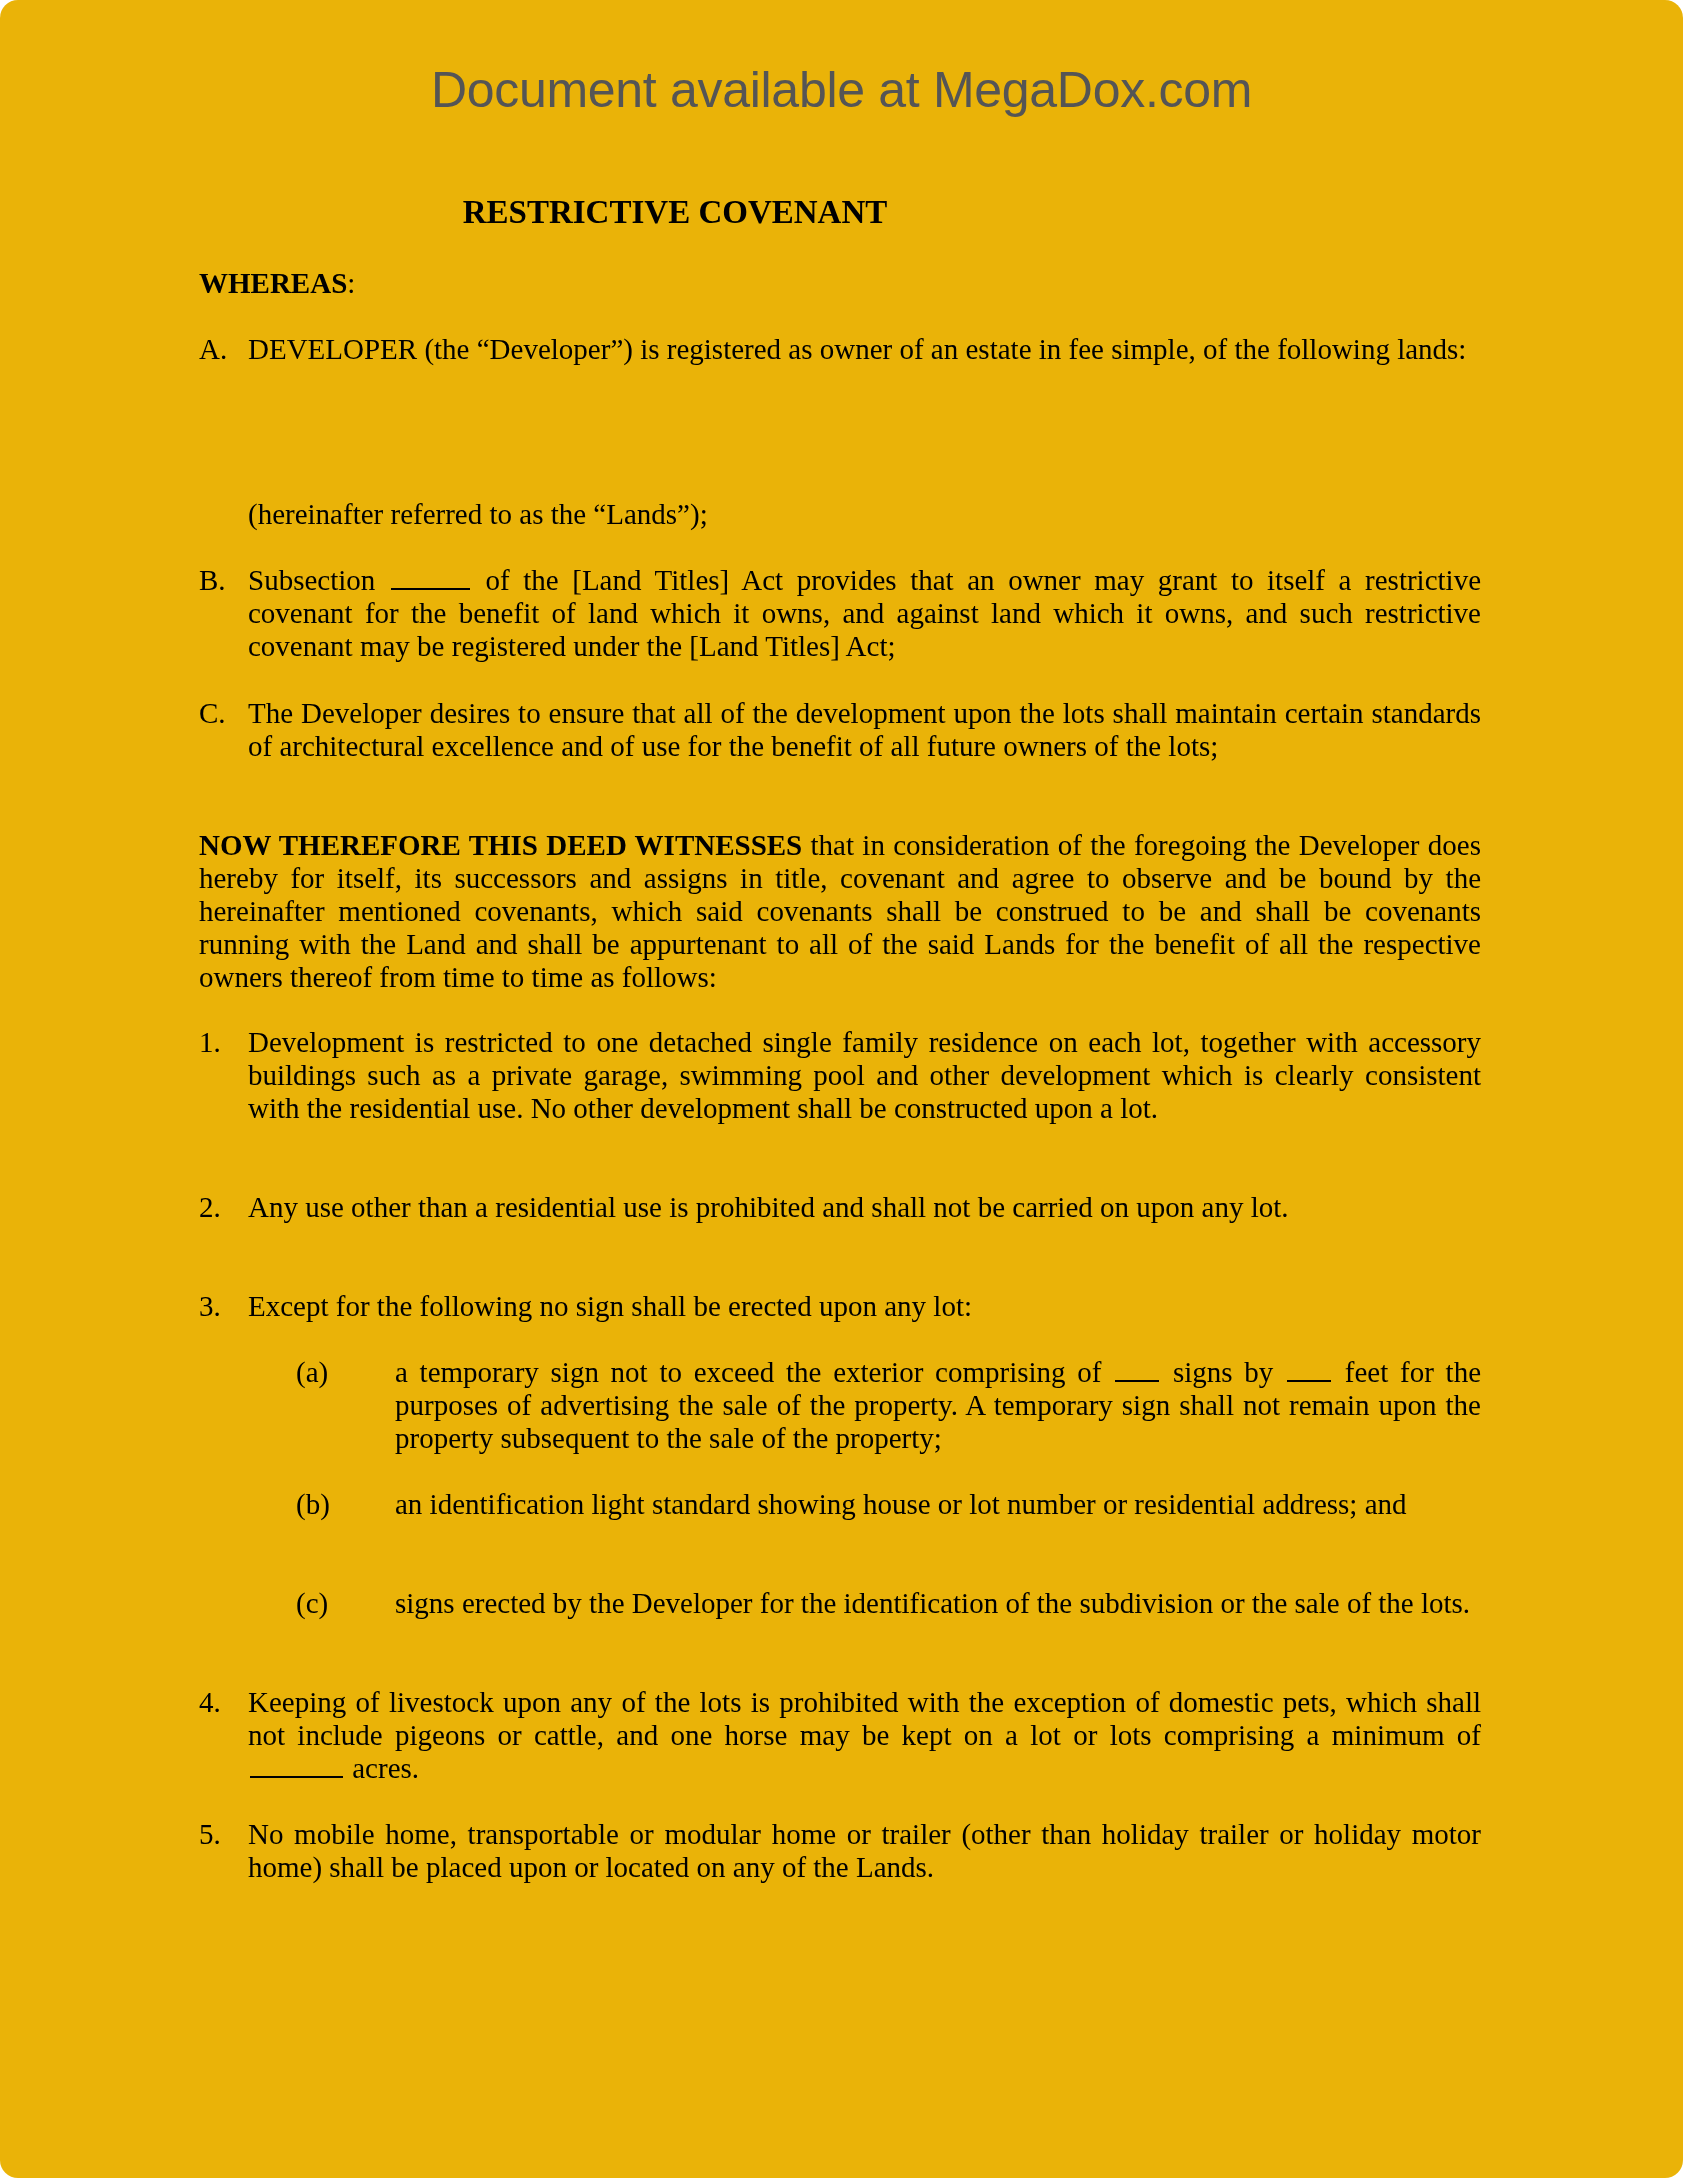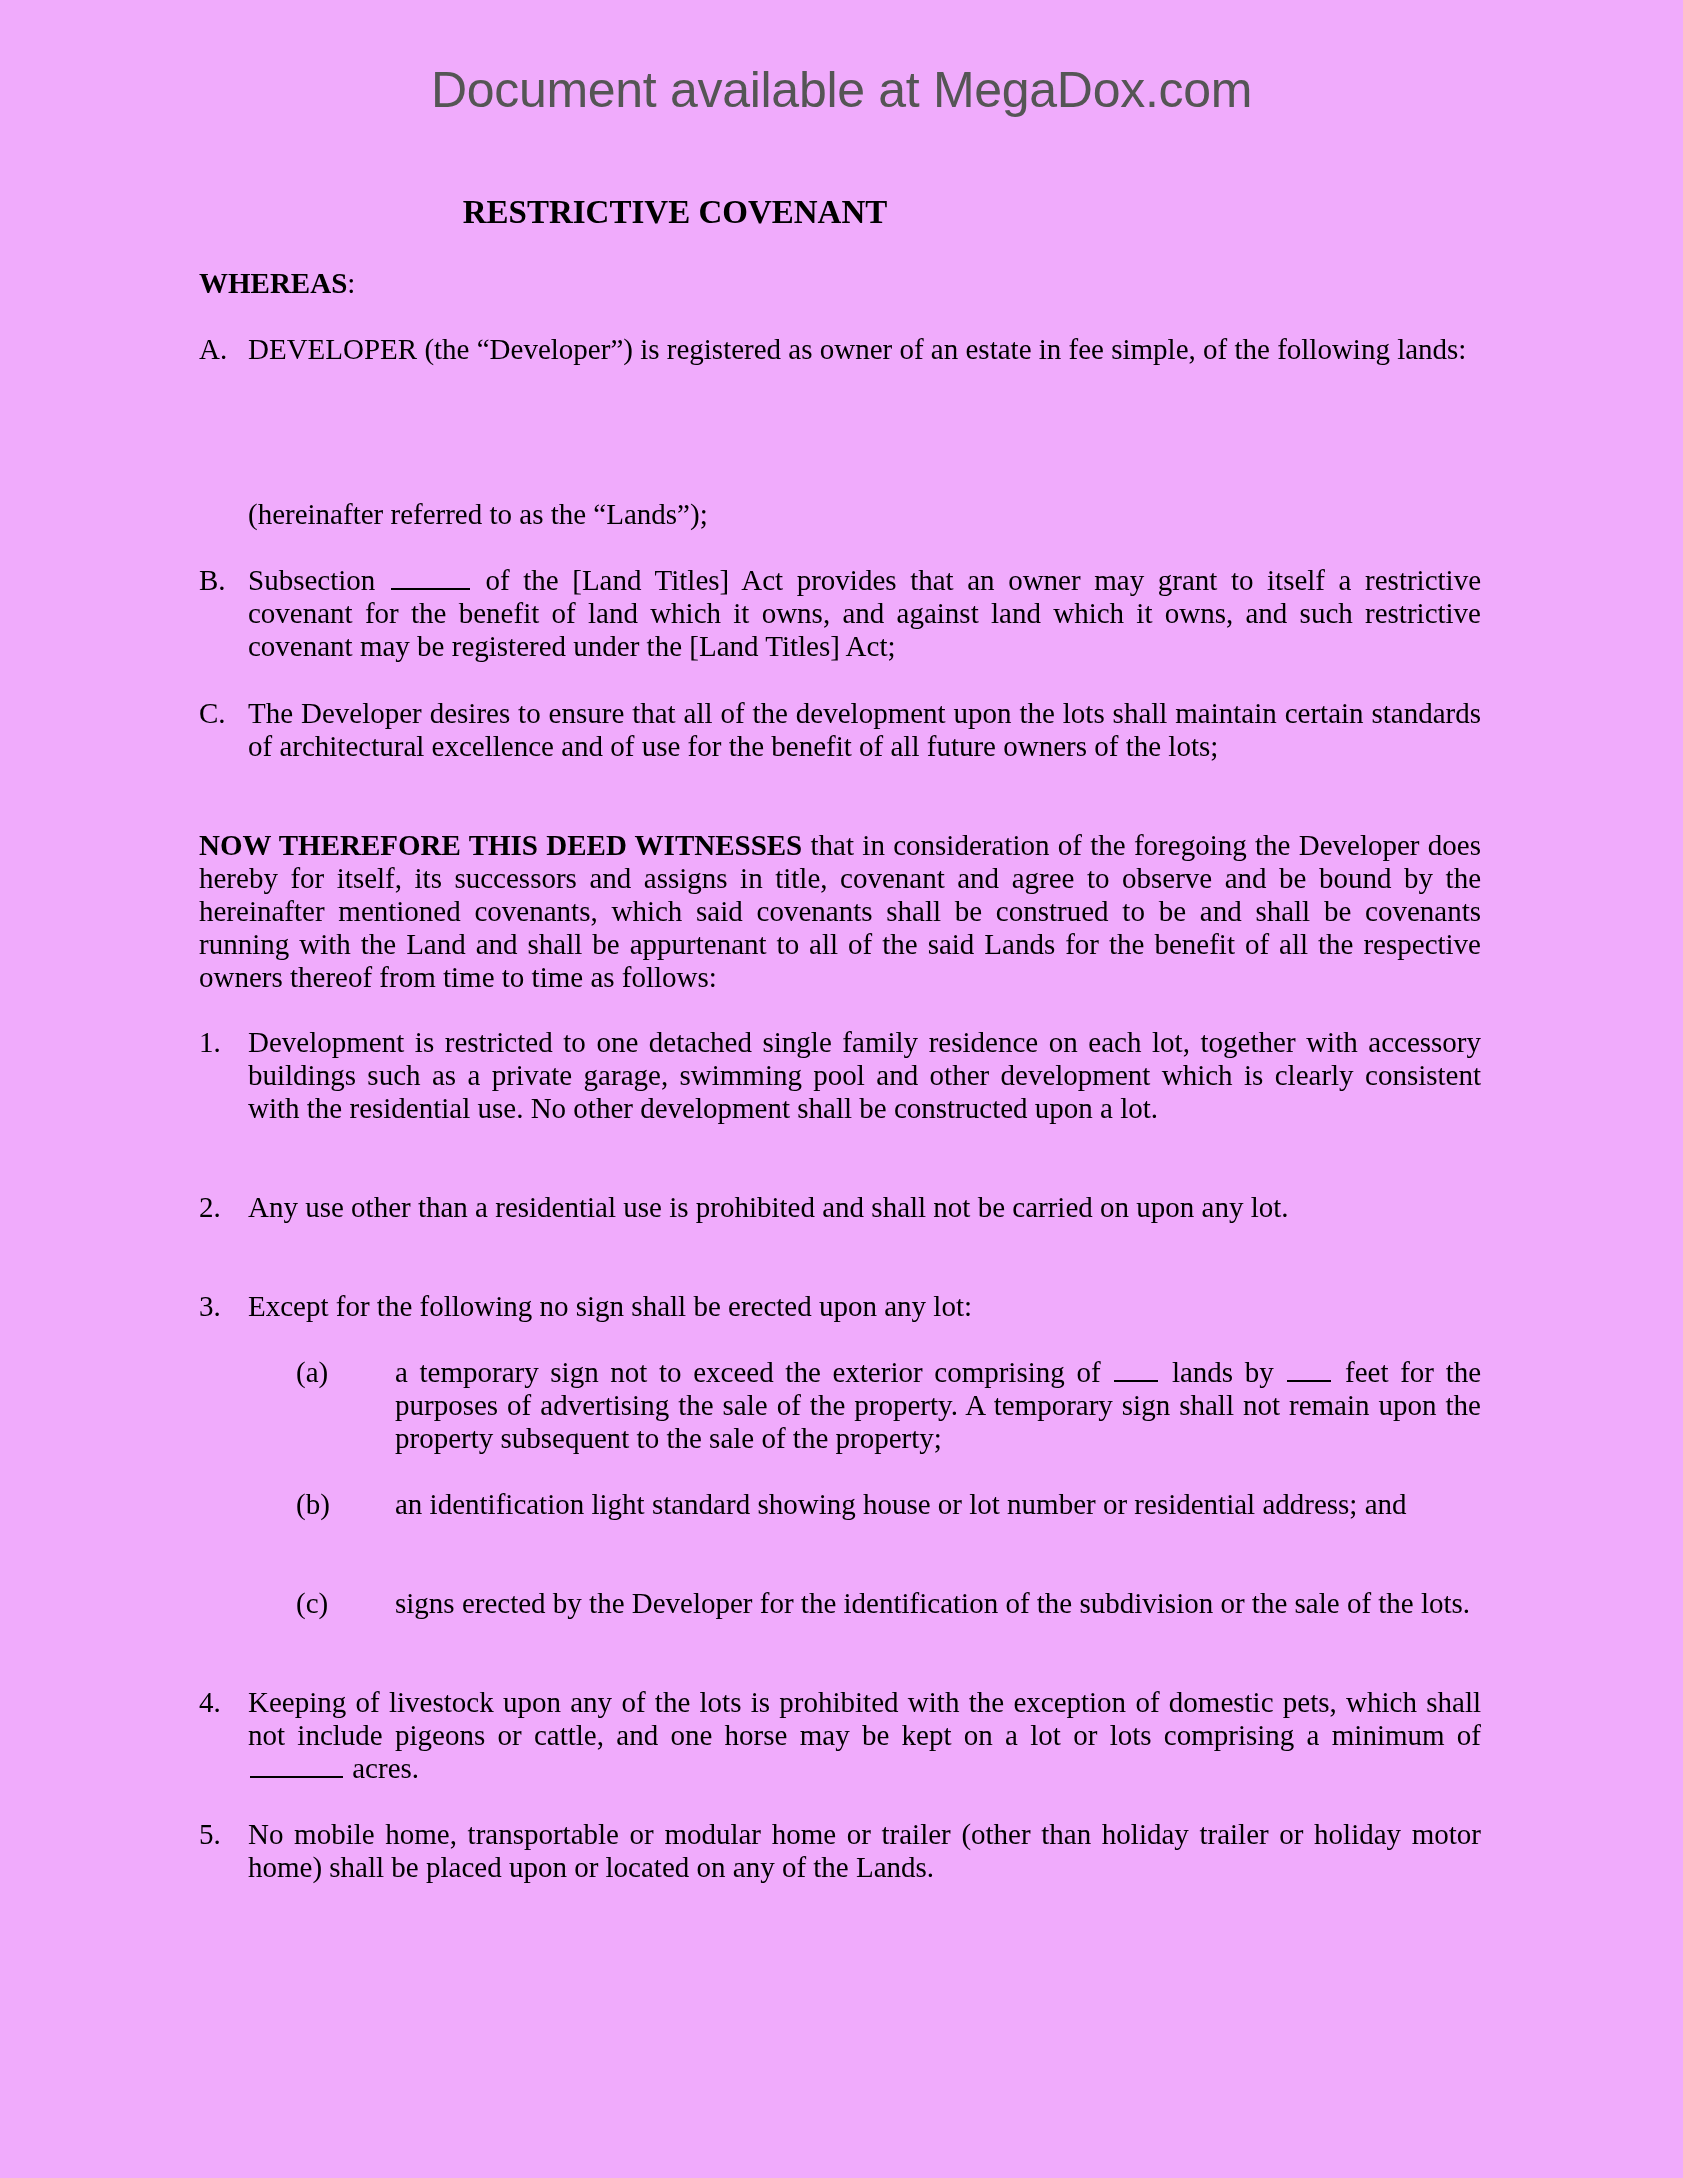--- a/index.html
+++ b/index.html
@@ -1,17 +1,17 @@
 <!DOCTYPE html>
 <html><head>
   <meta charset="utf-8">
   <style>
     html, body { margin: 0; padding: 0; background: #ffffff; }
     body { width: 1683px; height: 2178px; position: relative; overflow: hidden; }
-    .page { position: absolute; left: 0; top: 0; width: 1683px; height: 2178px; background: #f0abfc; }
+    .page { position: absolute; left: 0; top: 0; width: 1683px; height: 2178px; background: #eab308; border-radius: 18px; }
     .watermark {
       position: absolute; top: 61px; left: 0; width: 1683px; text-align: center;
       font-family: "Liberation Sans", sans-serif; font-size: 50px; color: #555555;
       letter-spacing: -0.3px;
     }
     .title {
       position: absolute; top: 194px; left: 0; width: 1350px; text-align: center;
       font-family: "Liberation Serif", serif; font-weight: bold; font-size: 33px; color: #000;
     }
     .body-text {
@@ -74,21 +74,21 @@
     <div class="content">Any use other than a residential use is prohibited and shall not be carried on upon any lot.</div>
   </div>
 
   <div class="item body-text" style="top:1290px;">
     <span class="marker">3.</span>
     <div class="content">Except for the following no sign shall be erected upon any lot:</div>
   </div>
 
   <div class="subitem body-text" style="top:1356px;">
     <span class="marker">(a)</span>
-    <div class="content"><span>a temporary sign not to exceed the exterior comprising of</span> <span class="blank b3"></span> <span>lands by</span> <span class="blank b3"></span> <span>feet for the purposes of advertising the sale of the property. A temporary sign shall not remain upon the property subsequent to the sale of the property;</span></div>
+    <div class="content"><span>a temporary sign not to exceed the exterior comprising of</span> <span class="blank b3"></span> <span>signs by</span> <span class="blank b3"></span> <span>feet for the purposes of advertising the sale of the property. A temporary sign shall not remain upon the property subsequent to the sale of the property;</span></div>
   </div>
 
   <div class="subitem body-text" style="top:1488px;">
     <span class="marker">(b)</span>
     <div class="content">an identification light standard showing house or lot number or residential address; and</div>
   </div>
 
   <div class="subitem body-text" style="top:1587px;">
     <span class="marker">(c)</span>
     <div class="content">signs erected by the Developer for the identification of the subdivision or the sale of the lots.</div>

